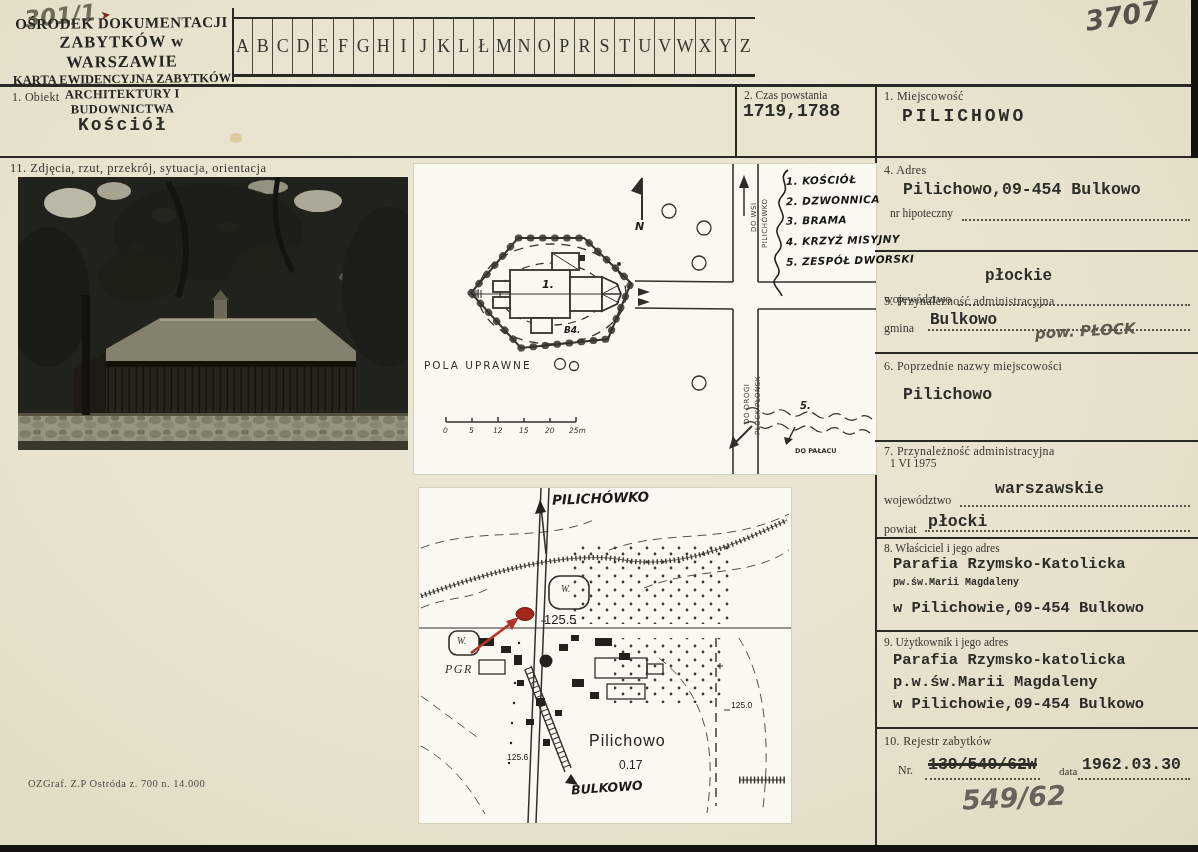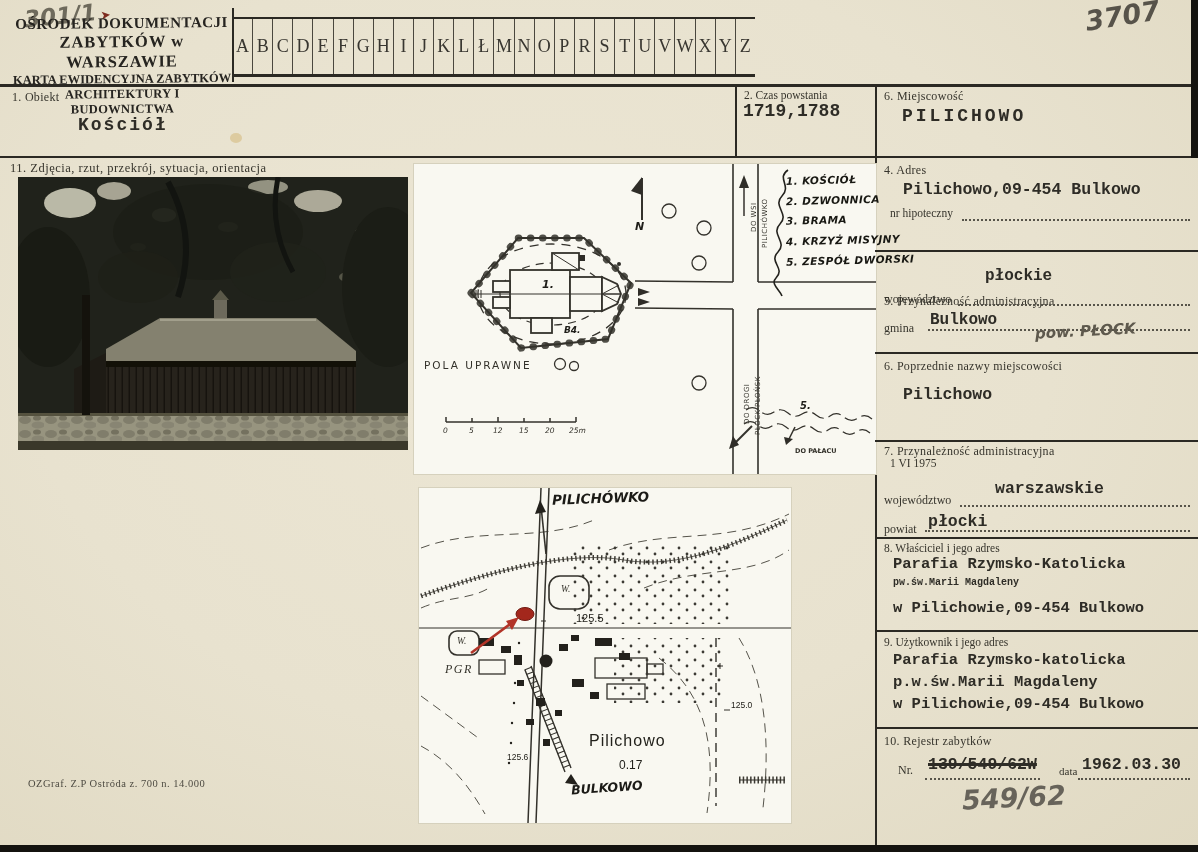--- a/index.html
+++ b/index.html
@@ -85,21 +85,21 @@
   <div class="vline" style="left:875px;top:84px;width:2px;height:761px;"></div>
 
   <div class="abs" style="left:230px;top:133px;width:12px;height:10px;border-radius:50%;background:#d3b878;opacity:.55;"></div>
 
   <div class="abs serif flabel" style="left:12px;top:90px;">1. Obiekt</div>
   <div class="abs type" style="left:78px;top:115px;font-size:18px;letter-spacing:2px;">Kościół</div>
 
   <div class="abs serif" style="left:744px;top:89px;font-size:11.5px;">2. Czas powstania</div>
   <div class="abs type" style="left:743px;top:101px;font-size:18px;">1719,1788</div>
 
-  <div class="abs serif flabel" style="left:884px;top:89px;">6. Miejscowość</div>
+  <div class="abs serif flabel" style="left:884px;top:89px;">1. Miejscowość</div>
   <div class="abs type" style="left:902px;top:106px;font-size:18px;letter-spacing:3px;">PILICHOWO</div>
 
   <div class="abs serif" style="left:10px;top:161px;font-size:12.5px;letter-spacing:.5px;">11. Zdjęcia, rzut, przekrój, sytuacja, orientacja</div>
 
   <svg class="abs" style="left:18px;top:177px;" width="390" height="273" viewBox="0 0 390 273">
     <defs>
       <pattern id="boards" width="7" height="20" patternUnits="userSpaceOnUse">
         <rect width="7" height="20" fill="#27231c"></rect>
           <rect x="5.5" width="1.5" height="20" fill="#16130e"></rect>
       </pattern>
@@ -295,21 +295,21 @@
       </g>
 
       <ellipse cx="106" cy="126" rx="9" ry="6.5" fill="#a3271c" stroke="#6f1a12" stroke-width="1"></ellipse>
       <path d="M52,165 L94,134" stroke="#b23428" stroke-width="2.6" fill="none"></path>
       <polygon points="100,129 87,133 93,142" fill="#b23428"></polygon>
     </svg>
 
     <span class="abs hand" style="left:133px;top:2px;font-size:13.5px;color:#1b1a16;transform:rotate(-2deg);">PILICHÓWKO</span>
     <span class="abs serif" style="left:142px;top:96px;font-size:9.5px;font-style:italic;">W.</span>
     <span class="abs serif" style="left:38px;top:148px;font-size:9.5px;font-style:italic;">W.</span>
-    <span class="abs maplbl" style="left:125px;top:124px;font-size:11px;margin-left:32px;">125.5</span>
+    <span class="abs maplbl" style="left:125px;top:124px;font-size:13px;">125.5</span>
     <span class="abs serif" style="left:26px;top:174px;font-size:12px;font-style:italic;letter-spacing:1.5px;">PGR</span>
     <span class="abs maplbl" style="left:312px;top:212px;font-size:8.5px;">125.0</span>
     <span class="abs maplbl" style="left:88px;top:264px;font-size:8.5px;">125.6</span>
     <span class="abs maplbl" style="left:170px;top:244px;font-size:16px;letter-spacing:1px;">Pilichowo</span>
     <span class="abs maplbl" style="left:200px;top:270px;font-size:12px;">0.17</span>
     <span class="abs hand" style="left:152px;top:292px;font-size:12.5px;color:#1b1a16;transform:rotate(-4deg);">BULKOWO</span>
   </div>
 
   <div class="hline" style="left:875px;top:250px;width:323px;height:2px;"></div>
   <div class="hline" style="left:875px;top:352px;width:323px;height:2px;"></div>

